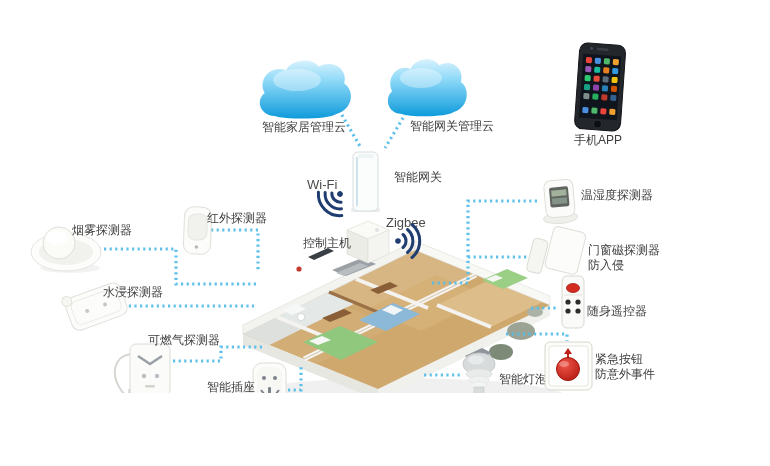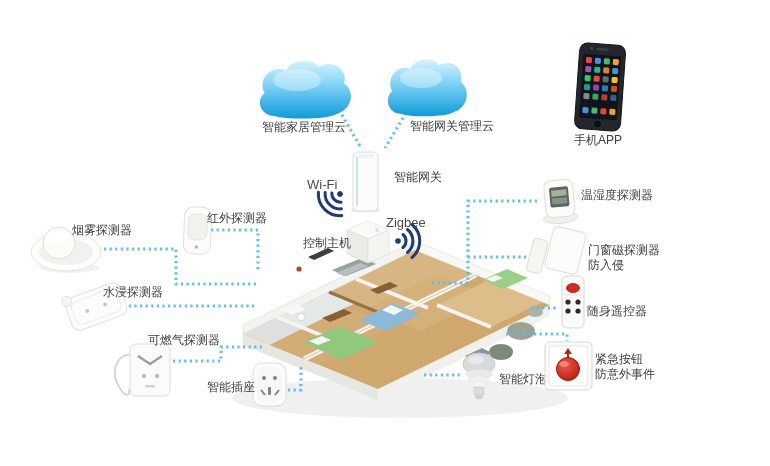--- a/index.html
+++ b/index.html
@@ -1,16 +1,16 @@
 <!DOCTYPE html>
 <html><head>
 <meta charset="utf-8">
 <style>
   html,body{margin:0;padding:0;background:#ffffff;}
-  .stage{position:relative;width:770px;height:466px;background:#ffffff;overflow:hidden;
+  .stage{position:relative;width:770px;height:393px;background:#ffffff;overflow:hidden;
          font-family:"Liberation Sans","DejaVu Sans",sans-serif;}
   svg{display:block;}
   text{font-family:"Liberation Sans","DejaVu Sans",sans-serif;fill:#3d3d3d;font-size:12px;}
   text.en{font-size:13px;fill:#4b4b4b;}
 </style>
 </head>
 <body>
 
 <div class="stage">
 <svg width="770" height="466" viewBox="0 0 770 466" xmlns="http://www.w3.org/2000/svg">

